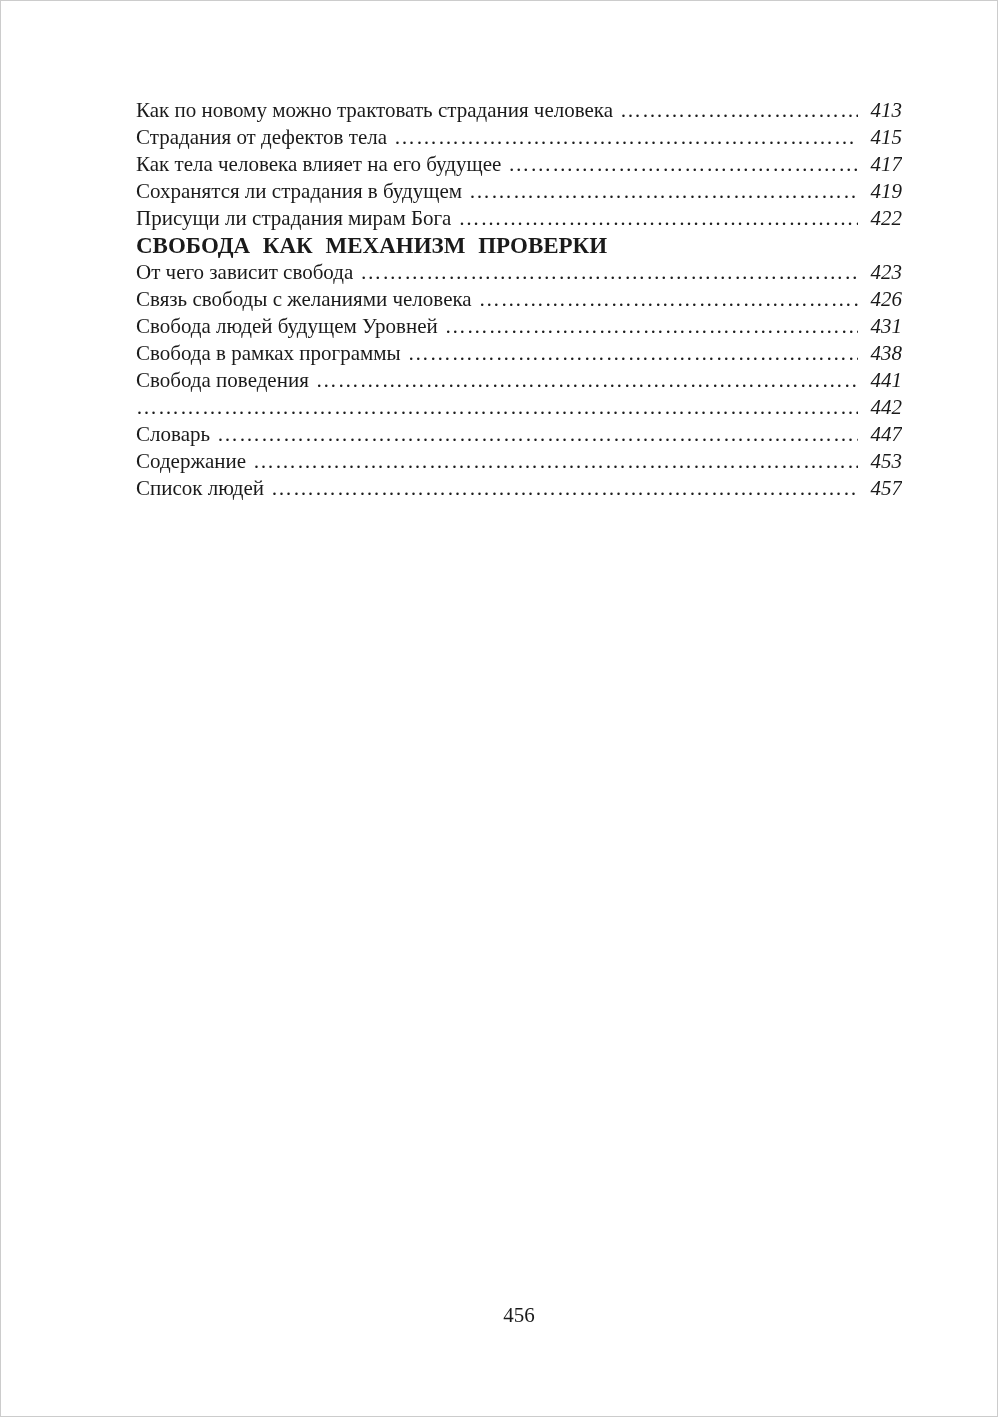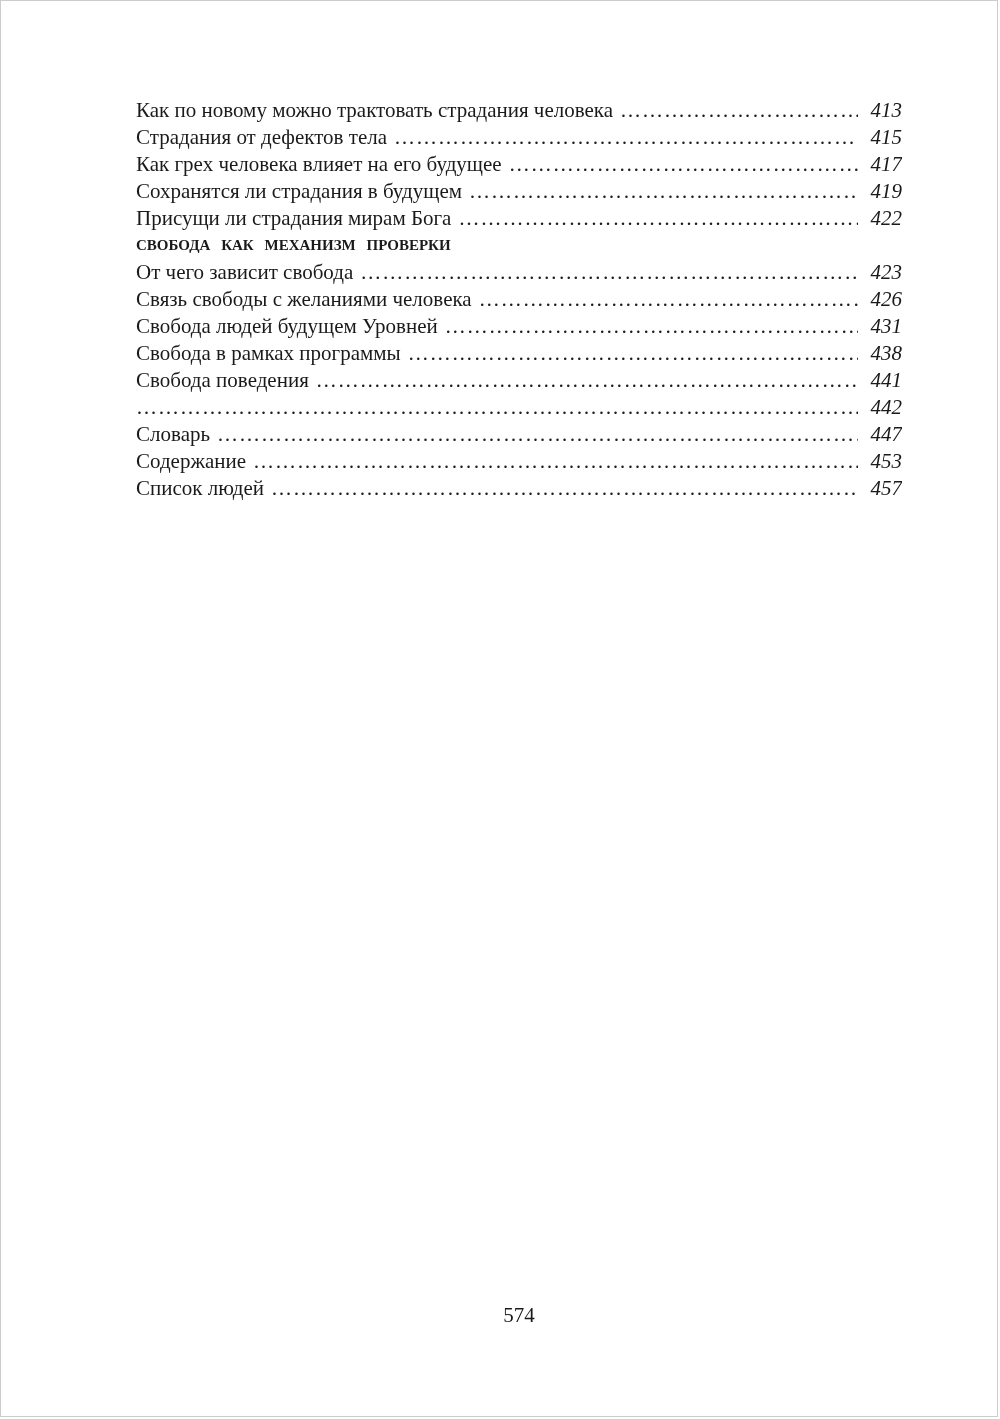--- a/index.html
+++ b/index.html
@@ -36,21 +36,21 @@
     flex: 1 1 auto;
     overflow: hidden;
     letter-spacing: 1px;
     padding-right: 5px;
     color: #1d1d1d;
   }
   .toc-page { flex: 0 0 auto; min-width: 44px; text-align: right; font-style: italic; }
   .chapter-row .toc-label { font-weight: bold; padding-right: 0; }
   .chapter-title-row .toc-label {
     font-weight: bold;
-    font-size: 15px;
+    font-size: 23px;
     word-spacing: 7px;
     padding-right: 0;
   }
   .footer {
     position: absolute;
     left: 135px; top: 1301px;
     width: 766px;
     text-align: center;
     font-size: 21px;
     line-height: 27px;
@@ -68,21 +68,21 @@
       <span class="toc-page">413</span>
     </div>
 
     <div class="toc-row">
       <span class="toc-label">Страдания от дефектов тела</span>
       <span class="toc-leader">………………………………………………………………………………………………………………………………………………………………………………</span>
       <span class="toc-page">415</span>
     </div>
 
     <div class="toc-row">
-      <span class="toc-label">Как грех человека влияет на его будущее</span>
+      <span class="toc-label">Как тела человека влияет на его будущее</span>
       <span class="toc-leader">………………………………………………………………………………………………………………………………………………………………………………</span>
       <span class="toc-page">417</span>
     </div>
 
     <div class="toc-row">
       <span class="toc-label">Сохранятся ли страдания в будущем</span>
       <span class="toc-leader">………………………………………………………………………………………………………………………………………………………………………………</span>
       <span class="toc-page">419</span>
     </div>
 
@@ -145,14 +145,14 @@
     </div>
 
     <div class="toc-row">
       <span class="toc-label">Список людей</span>
       <span class="toc-leader">………………………………………………………………………………………………………………………………………………………………………………</span>
       <span class="toc-page">457</span>
     </div>
 
   </div>
 
-  <div class="footer">574</div>
+  <div class="footer">456</div>
 </div>
 
 </body></html>

